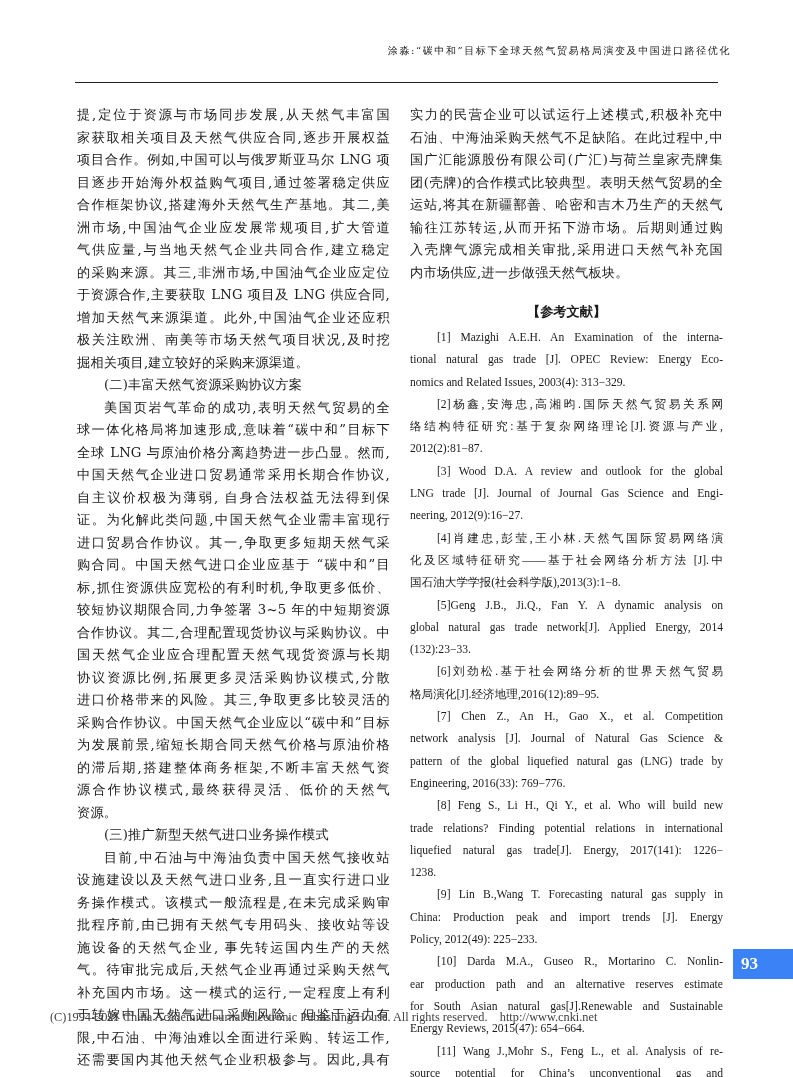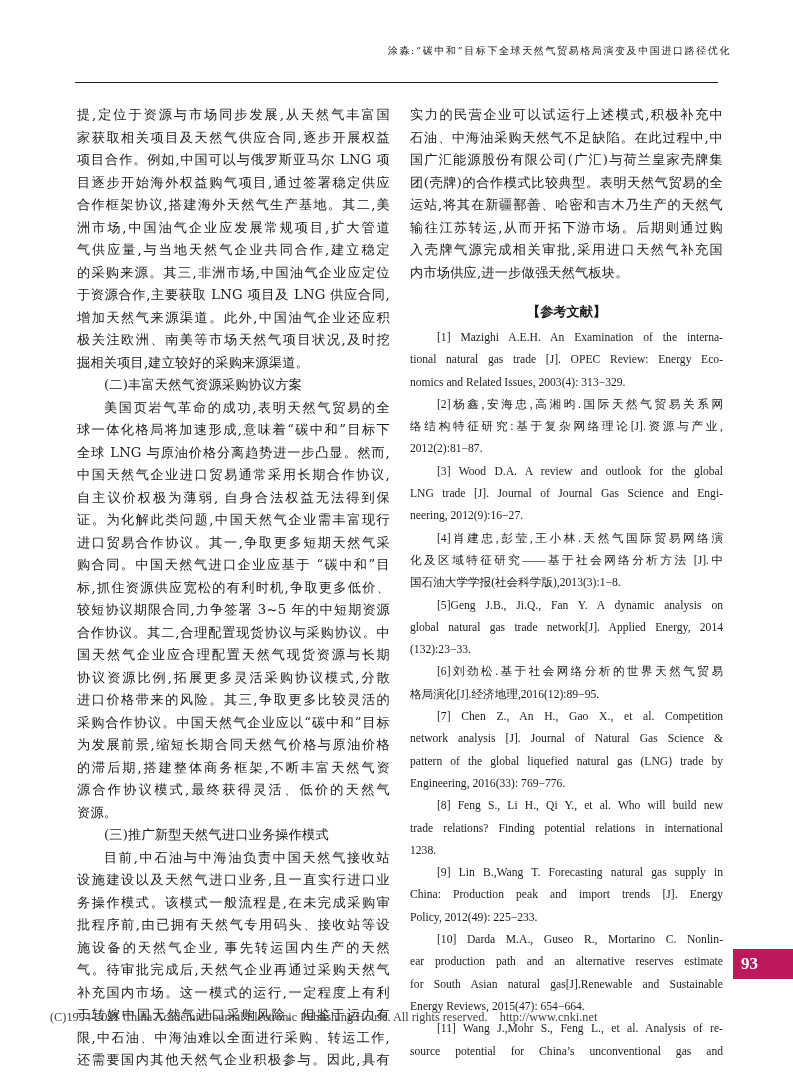--- a/index.html
+++ b/index.html
@@ -17,21 +17,21 @@
   .line.last { text-align-last: left; }
   .line.indent { padding-left: 27px; }
   .ref-heading { font-weight: bold; font-size: 13.2px; height: 26px; line-height: 26px;
           margin-top: 15px; margin-bottom: 2px; font-family: "DejaVu Sans", sans-serif; text-align: center; }
   .ref-line { height: 22.3px; line-height: 22.3px; font-size: 11.6px; white-space: nowrap;
           text-align: justify; text-align-last: justify; overflow: hidden;
           font-family: "Liberation Serif", serif; }
   .ref-line.last { text-align-last: left; }
   .ref-line.indent { padding-left: 27px; }
   .page-number { position: absolute; left: 733px; top: 949px; width: 60px; height: 30px;
-          background: #be185d; color: #fff; font-weight: bold; font-size: 17px;
+          background: #3b82f6; color: #fff; font-weight: bold; font-size: 17px;
           font-family: "Liberation Serif", serif; line-height: 30px; padding-left: 8px; box-sizing: border-box; }
   .footer { position: absolute; left: 50px; top: 1010px; font-size: 12.3px; color: #404040;
           font-family: "Liberation Serif", serif; white-space: pre; }
 </style>
 </head>
 <body>
 
 <div class="running-head">涂淼:“碳中和”目标下全球天然气贸易格局演变及中国进口路径优化</div>
 <div class="head-rule"></div>
 
@@ -110,20 +110,21 @@
       <div class="ref-line">global natural gas trade network[J]. Applied Energy, 2014</div>
       <div class="ref-line last">(132):23−33.</div>
       <div class="ref-line indent">[6]刘劲松.基于社会网络分析的世界天然气贸易</div>
       <div class="ref-line last">格局演化[J].经济地理,2016(12):89−95.</div>
       <div class="ref-line indent">[7] Chen Z., An H., Gao X., et al. Competition</div>
       <div class="ref-line">network analysis  [J]. Journal of Natural Gas Science &amp;</div>
       <div class="ref-line">pattern of the global liquefied natural gas (LNG) trade by</div>
       <div class="ref-line last">Engineering, 2016(33): 769−776.</div>
       <div class="ref-line indent">[8] Feng S., Li H., Qi Y., et al. Who will build new</div>
       <div class="ref-line">trade relations? Finding potential relations in international</div>
+      <div class="ref-line">liquefied natural gas trade[J]. Energy, 2017(141): 1226−</div>
       <div class="ref-line last">1238.</div>
       <div class="ref-line indent">[9] Lin B.,Wang T. Forecasting natural gas supply in</div>
       <div class="ref-line">China: Production peak and import trends  [J]. Energy</div>
       <div class="ref-line last">Policy, 2012(49): 225−233.</div>
       <div class="ref-line indent">[10] Darda M.A., Guseo R., Mortarino C. Nonlin-</div>
       <div class="ref-line">ear production path and an alternative reserves estimate</div>
       <div class="ref-line">for South Asian natural gas[J].Renewable and Sustainable</div>
       <div class="ref-line last">Energy Reviews, 2015(47): 654−664.</div>
       <div class="ref-line indent">[11] Wang J.,Mohr S., Feng L., et al. Analysis of re-</div>
       <div class="ref-line">source potential for China’s unconventional gas and</div>

